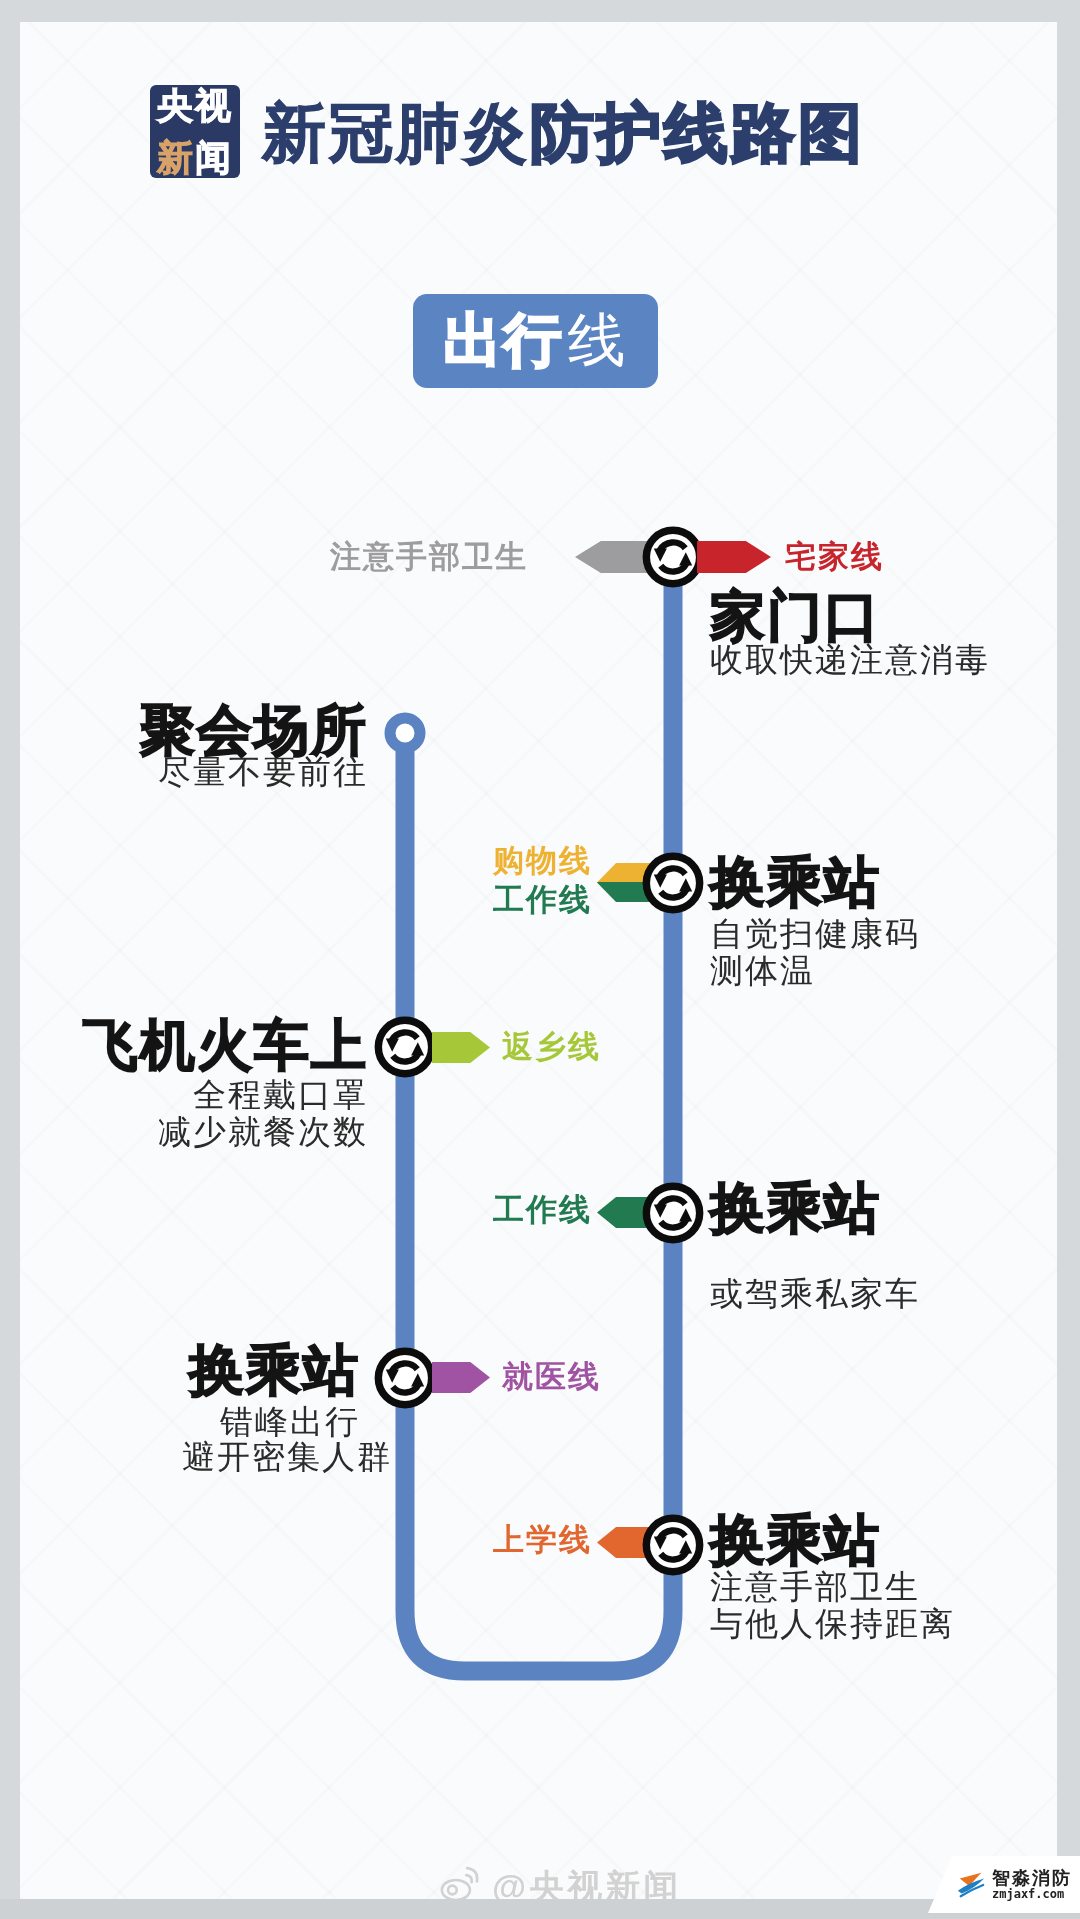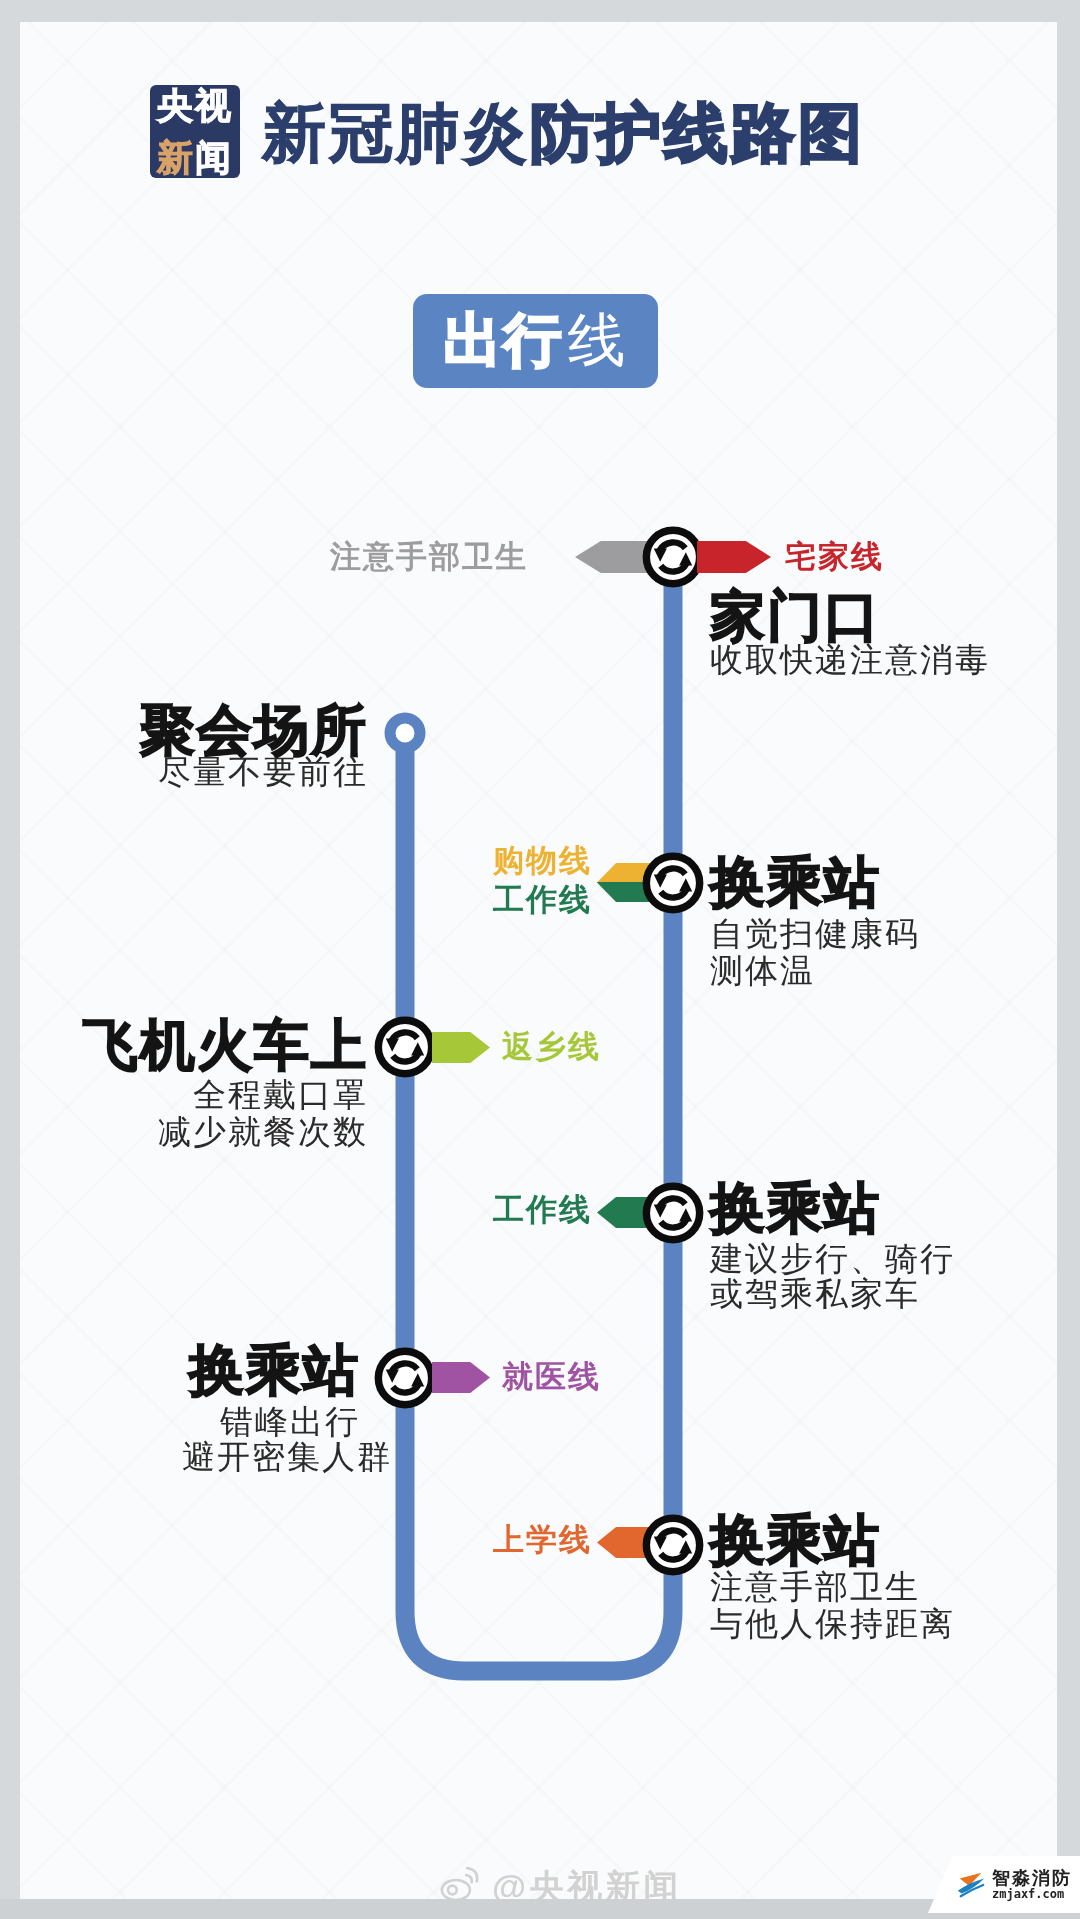--- a/index.html
+++ b/index.html
@@ -165,21 +165,20 @@
   <span class="abs anchor-l line-label c-lime" style="left:502px;top:1047px;">返乡线</span>
   <span class="abs anchor-r sta-desc" style="left:368px;top:1095px;">全程戴口罩</span>
   <span class="abs anchor-r sta-desc" style="left:368px;top:1132px;">减少就餐次数</span>
 
   <span class="abs anchor-r line-label c-green" style="left:592px;top:1210px;">工作线</span>
   <span class="abs arrow ar-l fill-green" style="left:597px;top:1197px;width:56px;height:31px;"></span>
   <svg class="abs ticon" style="left:641px;top:1181px;">
       <use href="#xfer"></use>
     </svg>
   <span class="abs anchor-l sta-title" style="left:710px;top:1209px;">换乘站</span>
-  <span class="abs anchor-l sta-desc" style="left:710px;top:1259px;">建议步行、骑行</span>
   <span class="abs anchor-l sta-desc" style="left:710px;top:1294px;">或驾乘私家车</span>
 
   <span class="abs anchor-r sta-title" style="left:360px;top:1371px;">换乘站</span>
   <svg class="abs ticon" style="left:373px;top:1346px;">
       <use href="#xfer"></use>
     </svg>
   <span class="abs arrow ar-r fill-purple" style="left:432px;top:1362px;width:58px;height:31px;"></span>
   <span class="abs anchor-l line-label c-purple" style="left:502px;top:1377px;">就医线</span>
   <span class="abs anchor-r sta-desc" style="left:360px;top:1422px;">错峰出行</span>
   <span class="abs anchor-r sta-desc" style="left:360px;top:1457px;margin-left:32px;">避开密集人群</span>

